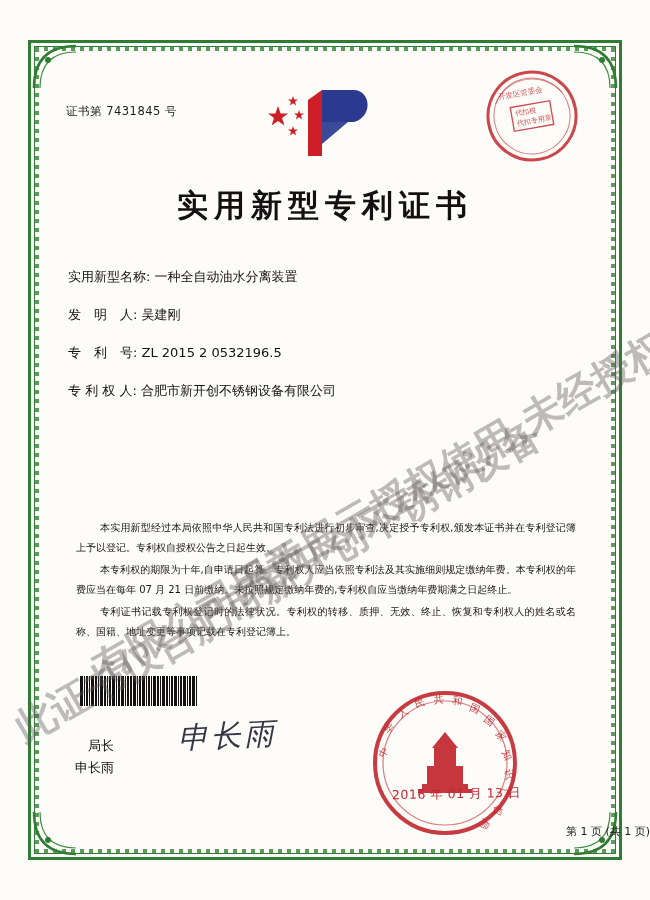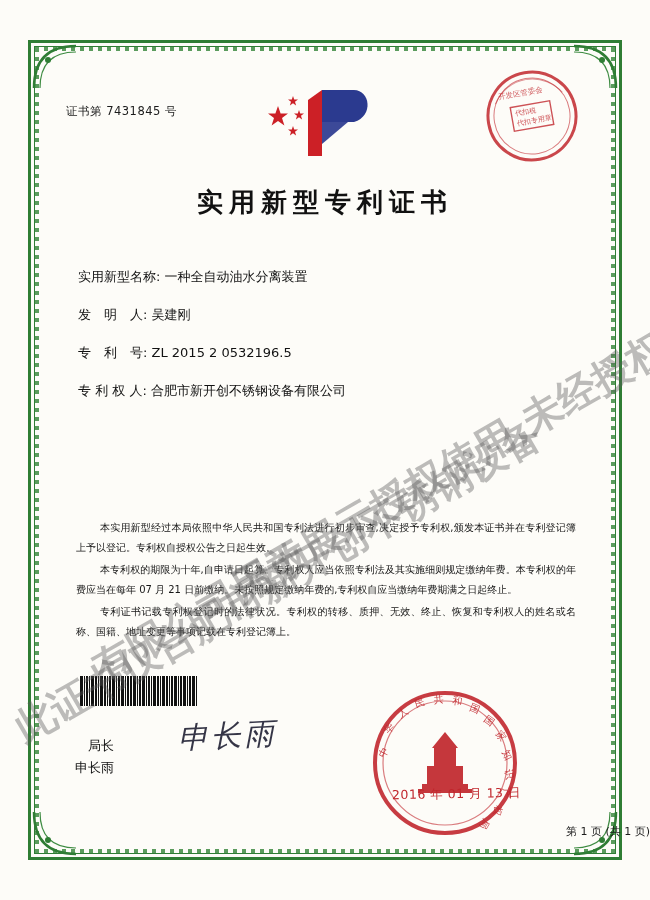--- a/index.html
+++ b/index.html
@@ -83,29 +83,29 @@
     height: 76px;
   }
   .doc-title {
     position: absolute;
     left: 0;
     right: 0;
     top: 185px;
     text-align: center;
     font-family: "DejaVu Serif", "Liberation Serif", serif;
     font-weight: bold;
-    font-size: 26px;
+    font-size: 31px;
     letter-spacing: 6px;
     color: #111;
   }
 
   
   .fields {
     position: absolute;
-    left: 78px;
+    left: 68px;
     top: 268px;
     width: 500px;
   }
   .field-row {
     position: relative;
     height: 38px;
     font-size: 13px;
     color: #121212;
     white-space: nowrap;
   }

